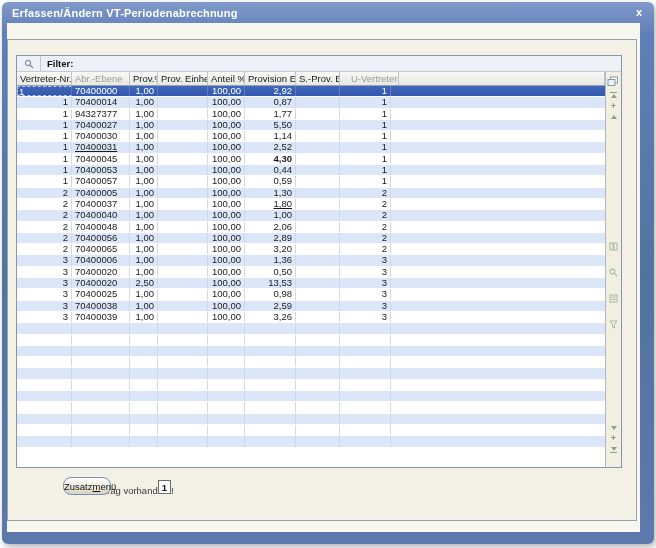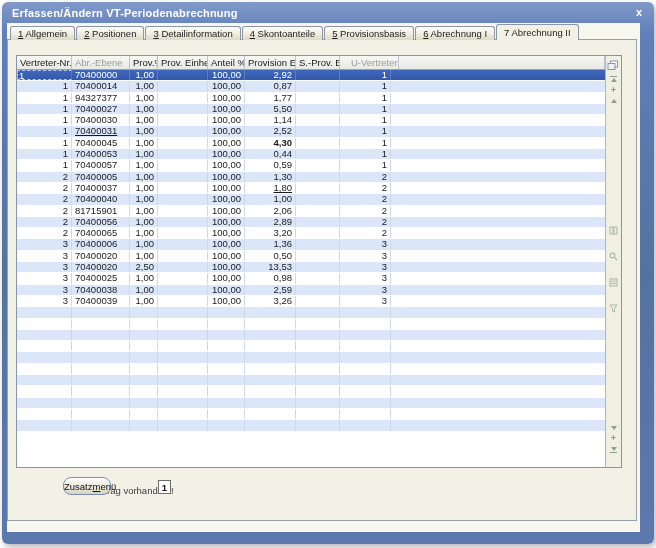--- a/index.html
+++ b/index.html
@@ -86,33 +86,33 @@
 </head>
 <body>
 
 <div class="window">
   <div class="titlebar">
     <span class="title">Erfassen/Ändern VT-Periodenabrechnung</span>
     <span class="close">x</span>
   </div>
 
   <div class="client">
-    <div class="tabbar" id="tabbar">
-        <div class="tab"><u>1</u> Allgemein</div>
-        <div class="tab"><u>2</u> Positionen</div>
-        <div class="tab"><u>3</u> Detailinformation</div>
-        <div class="tab"><u>4</u> Skontoanteile</div>
-        <div class="tab"><u>5</u> Provisionsbasis</div>
-        <div class="tab"><u>6</u> Abrechnung I</div>
-        <div class="tab active">7 Abrechnung II</div>
-      </div>
 
     <div class="tabpage">
 
       <div class="grid">
+        <div class="filter-row">
+          <span class="filter-icon-cell">
+            <svg width="10" height="10" viewBox="0 0 10 10">
+              <circle cx="4" cy="4" r="2.6" fill="none" stroke="#8694ac" stroke-width="1.2"></circle>
+              <line x1="6" y1="6" x2="9" y2="9" stroke="#8694ac" stroke-width="1.4"></line>
+            </svg>
+          </span>
+          <span class="filter-label">Filter:</span>
+        </div>
 
         <div class="grid-main">
           <div class="cells">
             <div class="header-row" id="headerrow">
                 <span class="hcell " style="width: 55px;">Vertreter-Nr.</span>
                 <span class="hcell  gray" style="width: 58px;">Abr.-Ebene</span>
                 <span class="hcell hr" style="width: 28px;">Prov.%</span>
                 <span class="hcell " style="width: 50px;">Prov. Einheiten</span>
                 <span class="hcell hr" style="width: 37px;">Anteil %</span>
                 <span class="hcell " style="width: 51px;">Provision EUR</span>
@@ -248,21 +248,21 @@
                   <span class="cell ar" style="width: 28px;">1,00</span>
                   <span class="cell ar" style="width: 50px;"></span>
                   <span class="cell ar" style="width: 37px;">100,00</span>
                   <span class="cell ar" style="width: 51px;">1,00</span>
                   <span class="cell ar" style="width: 44px;"></span>
                   <span class="cell ar" style="width: 51px;">2</span>
                   <span class="cell filler"></span>
                 </div>
                 <div class="row">
                   <span class="cell ar" style="width: 55px;">2</span>
-                  <span class="cell al" style="width: 58px;">81715901</span>
+                  <span class="cell al" style="width: 58px;">70400048</span>
                   <span class="cell ar" style="width: 28px;">1,00</span>
                   <span class="cell ar" style="width: 50px;"></span>
                   <span class="cell ar" style="width: 37px;">100,00</span>
                   <span class="cell ar" style="width: 51px;">2,06</span>
                   <span class="cell ar" style="width: 44px;"></span>
                   <span class="cell ar" style="width: 51px;">2</span>
                   <span class="cell filler"></span>
                 </div>
                 <div class="row stripe">
                   <span class="cell ar" style="width: 55px;">2</span>

